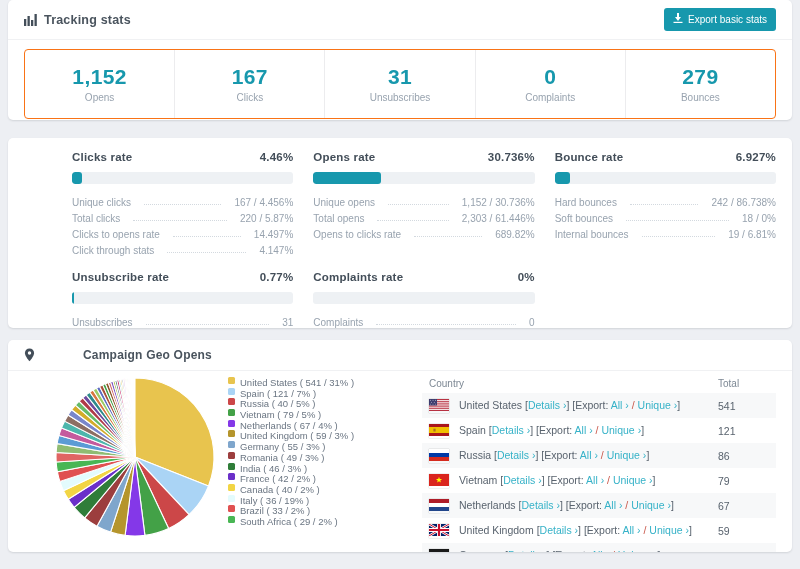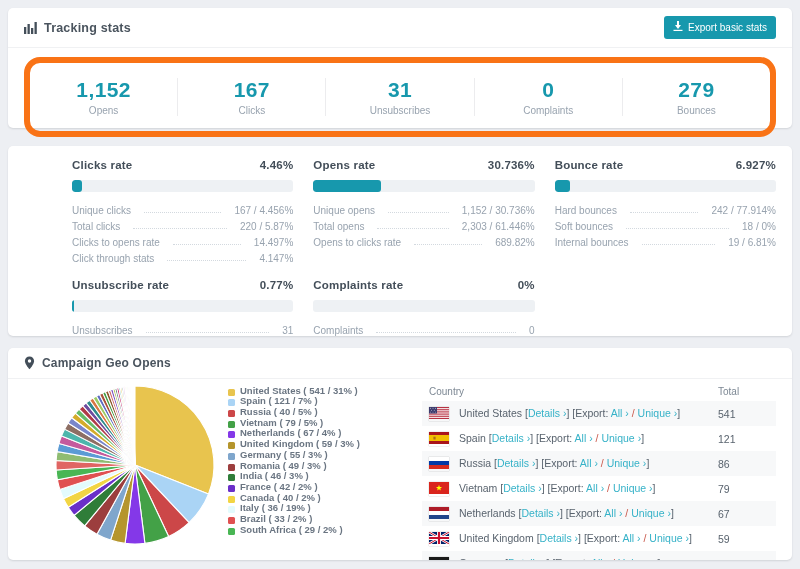--- a/index.html
+++ b/index.html
@@ -8,62 +8,62 @@
     background:#edeff3;
     font-family:"Liberation Sans",sans-serif;
     -webkit-font-smoothing:antialiased;
   }
   .card{
     background:#fff;border-radius:5px;margin:0 8px;
     box-shadow:0 1px 2px rgba(40,50,60,.14);
     box-sizing:border-box;
   }
   
-  .card-top{margin-top:8px;height:120px;}
+  .card-top{height:120px;}
   .card-header{
     display:flex;align-items:center;height:40px;padding:0 16px;
     border-bottom:1px solid #f0f1f3;box-sizing:border-box;
   }
   .hdr-icon{display:flex;align-items:center;margin-right:7px;}
   .hdr-title{font-size:12.5px;font-weight:600;color:#4a545e;letter-spacing:.2px;}
   .export-btn{
     margin-left:auto;border:none;border-radius:3px;cursor:pointer;
     color:#fff;font-size:10px;font-family:inherit;
     padding:5px 9px 6px;display:flex;align-items:center;gap:5px;
   }
   .stats-strip{
     display:flex;margin:9px 16px;height:68px;
-    border:6px solid #f97316;border-radius:16px;overflow:hidden;align-items:center;
+    border:1px solid #f97316;border-radius:4px;overflow:hidden;
   }
   .stat-cell{
     flex:1;display:flex;flex-direction:column;align-items:center;justify-content:center;
     border-right:1px solid #ececee;
   }
   .stat-cell:last-child{border-right:none;}
   .stat-value{font-size:21px;font-weight:700;letter-spacing:.4px;}
   .stat-label{font-size:10px;color:#98a3af;margin-top:3px;}
   
   .card-rates{margin-top:18px;height:190px;padding:13px 16px;overflow:hidden;}
   .rates-grid{display:flex;flex-wrap:wrap;column-gap:20px;row-gap:15px;margin-left:48px;}
   .rate-panel{width:calc((100% - 40px)/3);}
   .rate-head{display:flex;justify-content:space-between;align-items:baseline;height:15px;}
   .rate-head .lbl,.rate-head .val{font-size:11.5px;font-weight:700;color:#434e59;letter-spacing:.2px;}
   .rate-bar{height:12px;border-radius:3px;margin:6px 0 8px;overflow:hidden;}
   .rate-fill{height:100%;border-radius:3px;}
   .rate-row{display:flex;align-items:flex-end;height:16px;font-size:10px;color:#98a3af;gap:8px;}
   .rate-row .leader{flex:1;border-bottom:1px dotted #d3d9df;margin:0 5px 3px;}
   
   .card-geo{margin-top:12px;height:212px;overflow:hidden;}
-  .geo-header{height:31px;}
+  .geo-header{height:31px;gap:41px;}
   .geo-title{font-size:12px;font-weight:600;color:#4a545e;margin-left:7px;letter-spacing:.2px;}
   .geo-body{display:flex;padding:2px 16px 0;}
   .pie-wrap{width:204px;flex:none;}
   .pie-wrap svg{display:block;margin-left:18px;}
   .legend{width:188px;flex:none;padding-top:4px;}
-  .legend-item{display:flex;align-items:flex-end;height:10.7px;cursor:pointer;font-weight:bold;}
+  .legend-item{display:flex;align-items:flex-start;height:10.7px;cursor:pointer;}
   .legend-swatch{width:7px;height:7px;border-radius:1.5px;margin-right:5px;flex:none;}
   .legend-text{font-size:9.5px;color:#6a7582;white-space:nowrap;}
   .geo-table-wrap{flex:1;margin-left:6px;}
   table.geo{width:100%;border-collapse:collapse;table-layout:fixed;}
   table.geo th{
     height:20px;text-align:left;font-weight:400;font-size:10px;color:#7d8894;
     padding:0 0 0 7px;
   }
   table.geo th.total-col{width:58px;padding-left:0;}
   table.geo td{height:25px;padding:0 0 0 7px;font-size:10.5px;color:#59636e;}
@@ -186,21 +186,21 @@
           <div class="rate-head">
             <span class="lbl">Bounce rate</span>
             <span class="val">6.927%</span>
           </div>
           <div class="rate-bar" style="background: rgb(238, 241, 244);">
             <div class="rate-fill" style="width: 6.927%; background: rgb(23, 152, 173);"></div>
           </div>
           <div class="rate-row">
             <span>Hard bounces</span>
             <span class="leader"></span>
-            <span>242 / 77.914%</span>
+            <span>242 / 86.738%</span>
           </div>
           <div class="rate-row">
             <span>Soft bounces</span>
             <span class="leader"></span>
             <span>18 / 0%</span>
           </div>
           <div class="rate-row">
             <span>Internal bounces</span>
             <span class="leader"></span>
             <span>19 / 6.81%</span>

